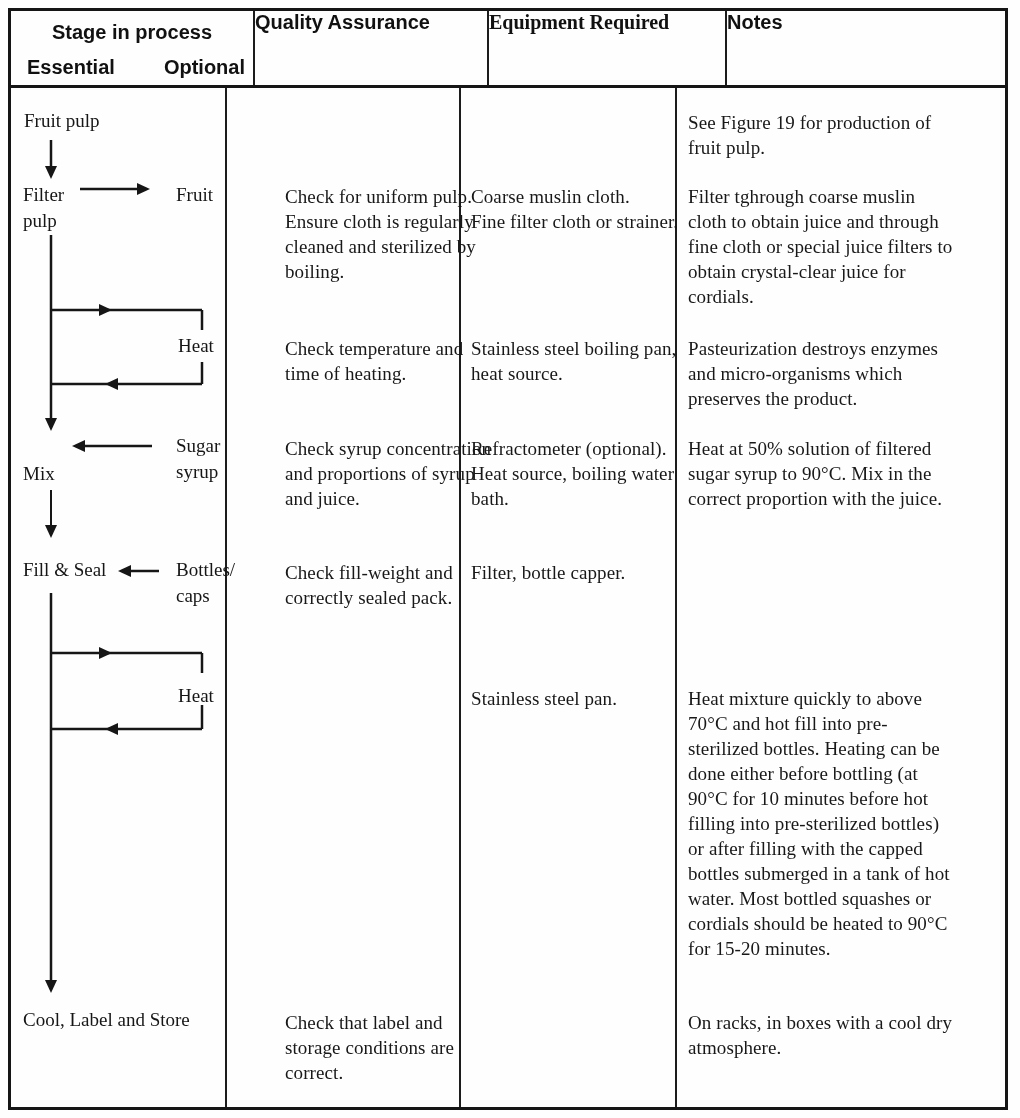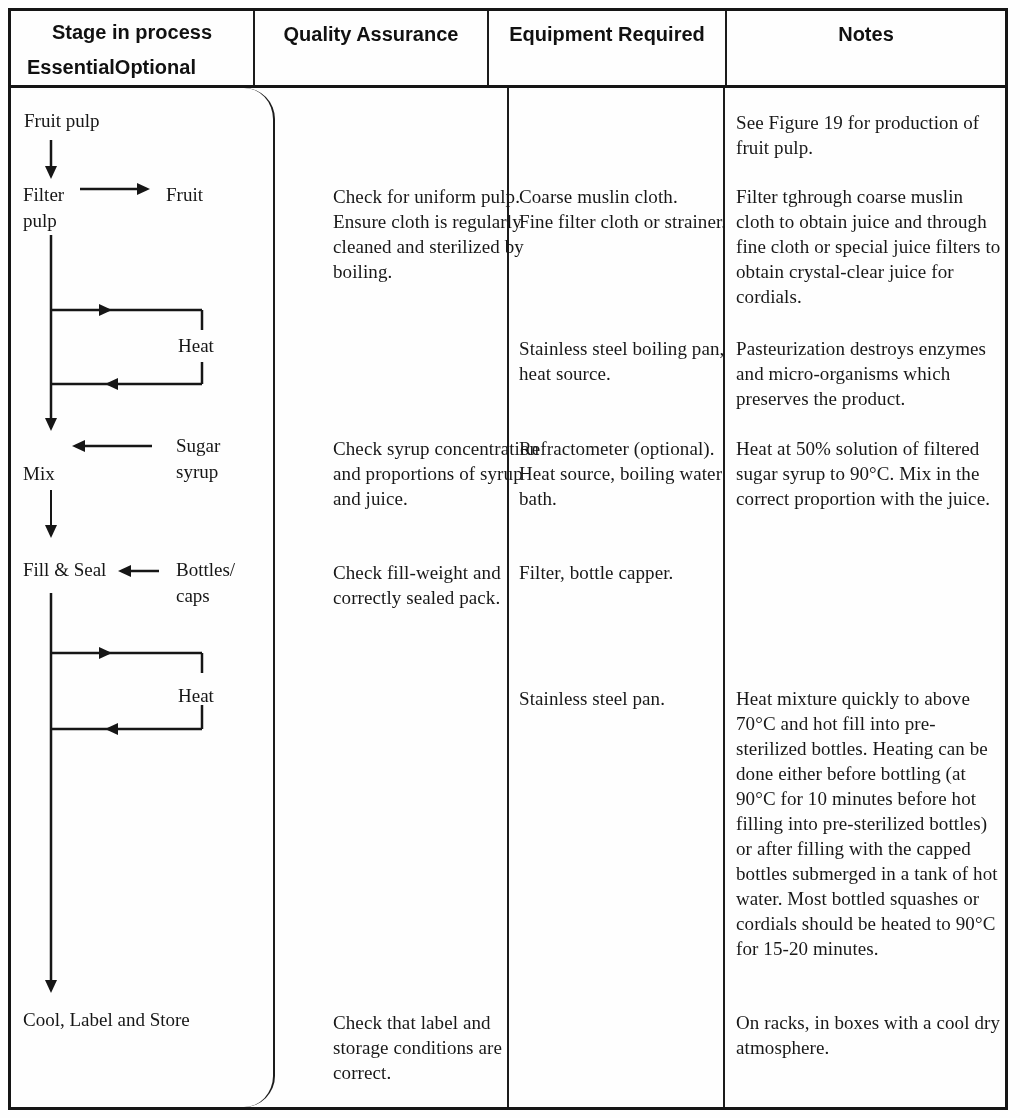--- a/index.html
+++ b/index.html
@@ -11,45 +11,45 @@
   .frame {
     position:absolute; left:8px; top:8px; width:1000px; height:1102px;
     border:3px solid #151515; display:flex; flex-direction:column;
     background:#fefefe;
   }
   
   .header-row { display:flex; height:77px; border-bottom:3px solid #151515; flex:none; }
   .hc { border-right:2px solid #1c1c1c; font-family:"Liberation Sans", sans-serif; font-weight:bold; font-size:20px; color:#111; }
   .hc1 { width:244px; }
   .hc2 { width:234px; }
-  .hc3 { width:238px; }
+  .hc3 { width:238px;font-family:Liberation Serif, serif; }
   .hc4 { flex:1; border-right:none;border-radius:23px; }
-  .hc2, .hc3, .hc4 { text-align:center; padding-top:12px; }
+  .hc2, .hc3, .hc4 { text-align:left; }
   .h-title { text-align:center; padding-top:10px; font-size:20px; }
-  .h-sub { display:flex; justify-content:flex-start; padding:12px 18px 0 16px; font-size:20px; }
+  .h-sub { display:flex; justify-content:space-between; padding:12px 8px 0 16px; font-size:20px; }
   
   .body-row { position:relative; flex:1; display:flex; }
   .bc { position:relative; border-right:2px solid #1c1c1c; }
-  .bc1 { width:264px;border-radius:31px; }
+  .bc1 { width:216px; }
   .bc2 { width:234px; }
   .bc3 { width:216px;padding-left:36px; }
   .bc4 { flex:1; border-right:none; }
   .cell {
     position:absolute; font-size:19px; line-height:25px;
     white-space:pre-line; color:#181818; letter-spacing:0.1px;
   }
   .bc2 .cell { left:18px; width:216px;margin-left:40px; }
   .bc3 .cell { left:10px; width:222px; }
   .bc4 .cell { left:11px; width:266px; }
   
   .flow-svg { position:absolute; left:0; top:0; width:244px; height:1016px; }
   .fnode { position:absolute; font-size:19px; line-height:26px; color:#161616; }
   .n-fruit-pulp       { left:13px;  top:20px; }
   .n-filter-pulp      { left:12px;  top:94px;  width:66px; }
-  .n-fruit            { left:155px; top:94px; }
+  .n-fruit            { left:165px; top:94px; }
   .n-heat-1           { left:167px; top:245px; }
   .n-mix              { left:12px;  top:337px;margin-top:36px; }
   .n-sugar-syrup      { left:165px; top:345px; width:66px; }
   .n-fill-seal        { left:12px;  top:469px; width:140px; }
   .n-bottles-caps     { left:165px; top:469px; width:74px; }
   .n-heat-2           { left:167px; top:595px; }
   .n-cool-label-store { left:12px;  top:919px; width:225px; }
 </style>
 </head>
 <body>
@@ -119,20 +119,21 @@
         <div class="fnode n-mix">Mix</div>
         <div class="fnode n-sugar-syrup">Sugar syrup</div>
         <div class="fnode n-fill-seal">Fill &amp; Seal</div>
         <div class="fnode n-bottles-caps">Bottles/ caps</div>
         <div class="fnode n-heat-2">Heat</div>
         <div class="fnode n-cool-label-store">Cool, Label and Store</div>
       </div>
 
       <div class="bc bc2">
         <div class="cell" style="top:96px">Check for uniform pulp. Ensure cloth is regularly cleaned and sterilized by boiling.</div>
+        <div class="cell" style="top:248px">Check temperature and time of heating.</div>
         <div class="cell" style="top:348px">Check syrup concentration and proportions of syrup and juice.</div>
         <div class="cell" style="top:472px">Check fill-weight and correctly sealed pack.</div>
         <div class="cell" style="top:922px">Check that label and storage conditions are correct.</div>
       </div>
 
       <div class="bc bc3">
         <div class="cell" style="top:96px">Coarse muslin cloth.
 Fine filter cloth or strainer.</div>
         <div class="cell" style="top:248px">Stainless steel boiling pan, heat source.</div>
         <div class="cell" style="top:348px">Refractometer (optional). Heat source, boiling water bath.</div>

